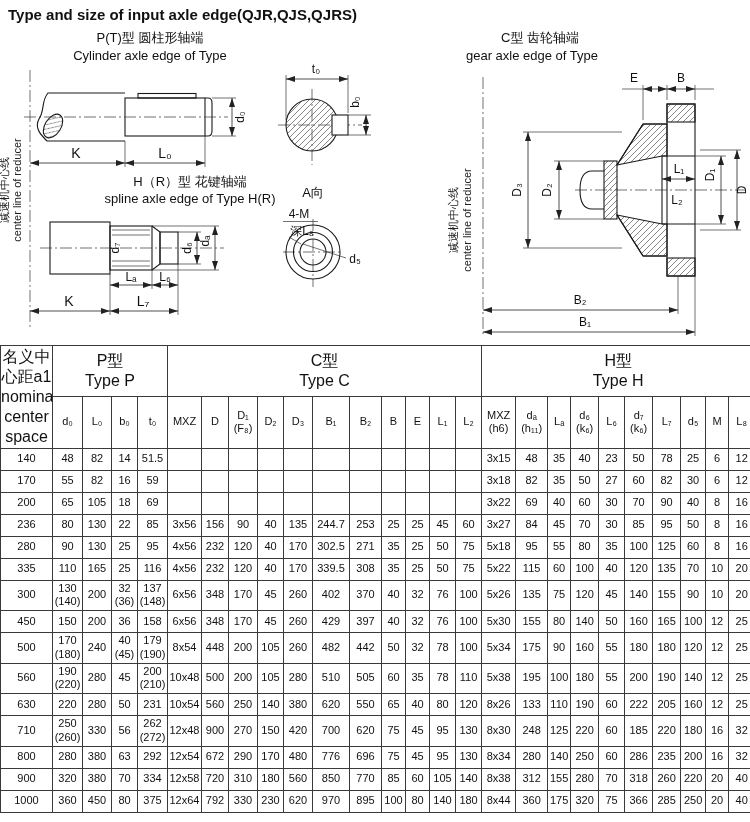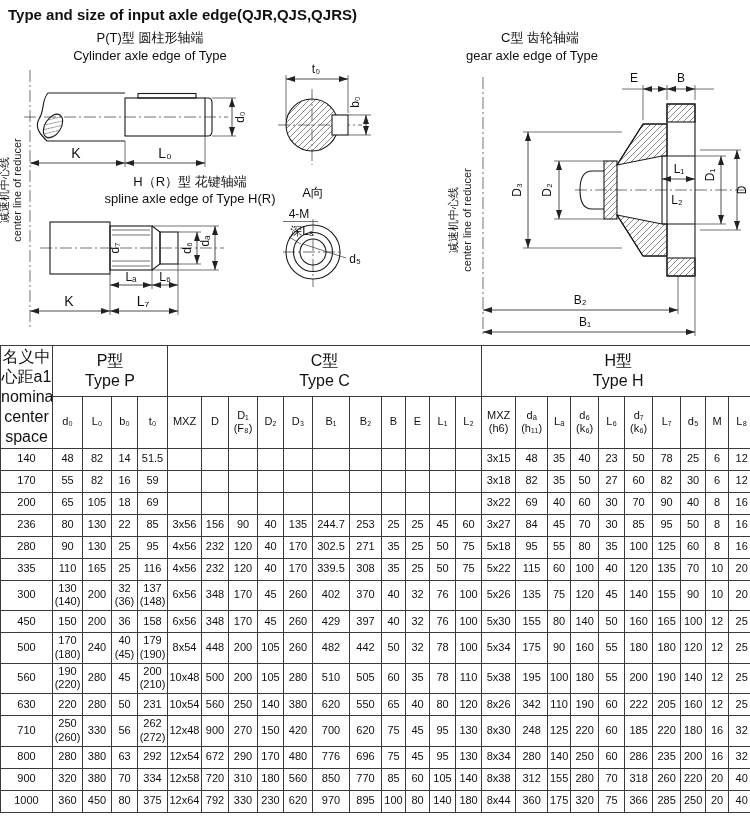--- a/index.html
+++ b/index.html
@@ -585,21 +585,21 @@
         <td>250</td>
         <td>140</td>
         <td>380</td>
         <td>620</td>
         <td>550</td>
         <td>65</td>
         <td>40</td>
         <td>80</td>
         <td>120</td>
         <td>8x26</td>
-        <td>342</td>
+        <td>133</td>
         <td>110</td>
         <td>190</td>
         <td>60</td>
         <td>222</td>
         <td>205</td>
         <td>160</td>
         <td>12</td>
         <td>25</td>
       </tr>
       <tr>

